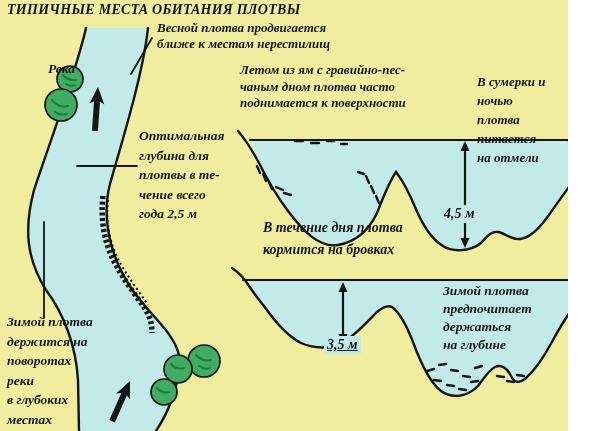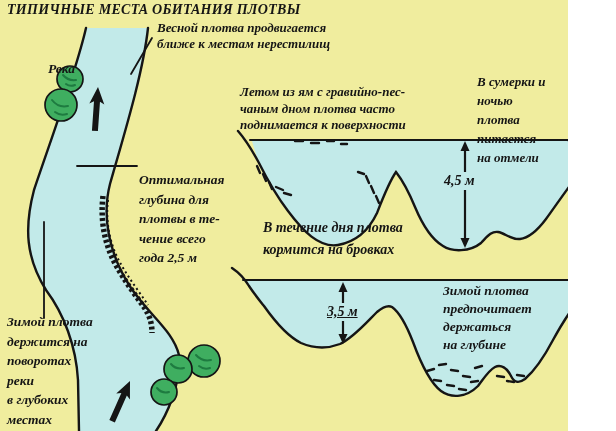--- a/index.html
+++ b/index.html
@@ -16,31 +16,32 @@
     white-space:pre-line;
     font-style:italic;
     font-weight:bold;
     color:var(--ink,#151515);
     line-height:17px;
     font-size:13px;
   }
   .title{left:7px;top:1px;font-size:14px;letter-spacing:.3px;line-height:17px;}
   .spring{left:157px;top:20px;line-height:16px;}
   .reka{left:18px;top:60px;font-size:13.5px;margin-left:30px;}
-  .letom{left:240px;top:62px;line-height:16.5px;margin-top:22px;}
+  .letom{left:240px;top:62px;line-height:16.5px;}
   .sumerki{left:477px;top:72px;line-height:19px;}
-  .optimal{left:139px;top:126px;line-height:19.5px;font-size:13.5px;margin-top:44px;}
+  .optimal{left:139px;top:126px;line-height:19.5px;font-size:13.5px;}
   .techenie{left:263px;top:217px;line-height:22px;font-size:14px;font-style:italic;}
   .zimoy-deep{left:443px;top:282px;line-height:18px;font-size:13.5px;}
   .zimoy-river{left:7px;top:312px;line-height:19.5px;font-size:13.5px;}
   .depth{
     font-size:14px;
     background:var(--water,#c2eae9);
     padding:0 3px;
     line-height:18px;
+    margin-top:33px;
   }
   .d1{left:441px;top:172px;}
   .d2{left:324px;top:303px;text-decoration:underline;}
   
   .water-fill{fill:var(--water,#c2eae9);}
   .ink{stroke:var(--ink,#151515);fill:none;stroke-linecap:round;}
   .ink-fill{fill:var(--ink,#151515);}
   .tree{fill:var(--tree,#3fae60);stroke:var(--ink,#151515);stroke-width:1.7;}
   .tree-detail{stroke:var(--tree_dark,#1e7b40);stroke-width:2;fill:none;stroke-linecap:round;}
   .fish{stroke:var(--ink,#151515);stroke-width:2.4;stroke-linecap:round;}

